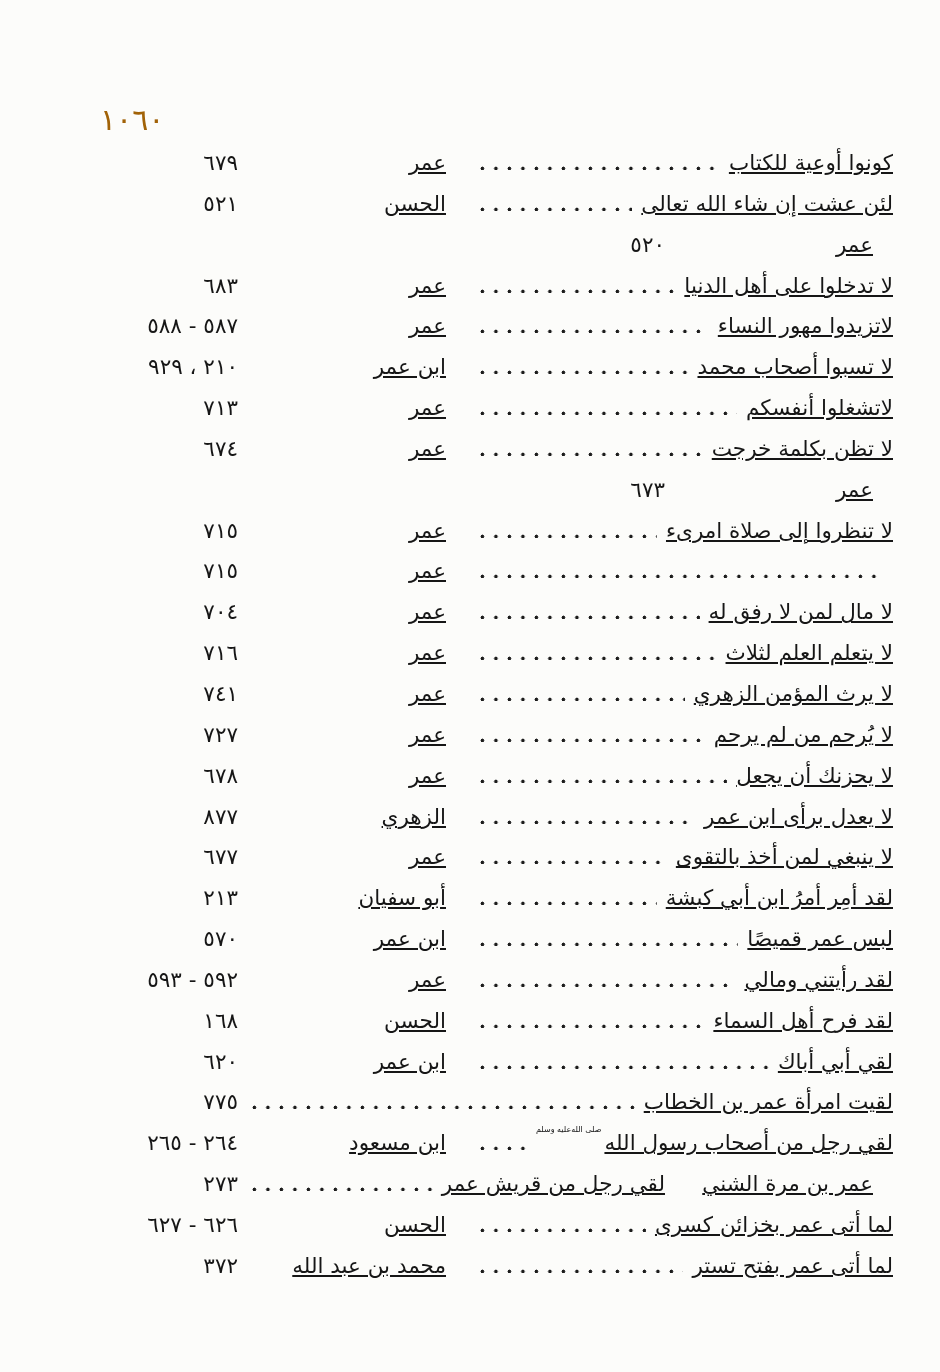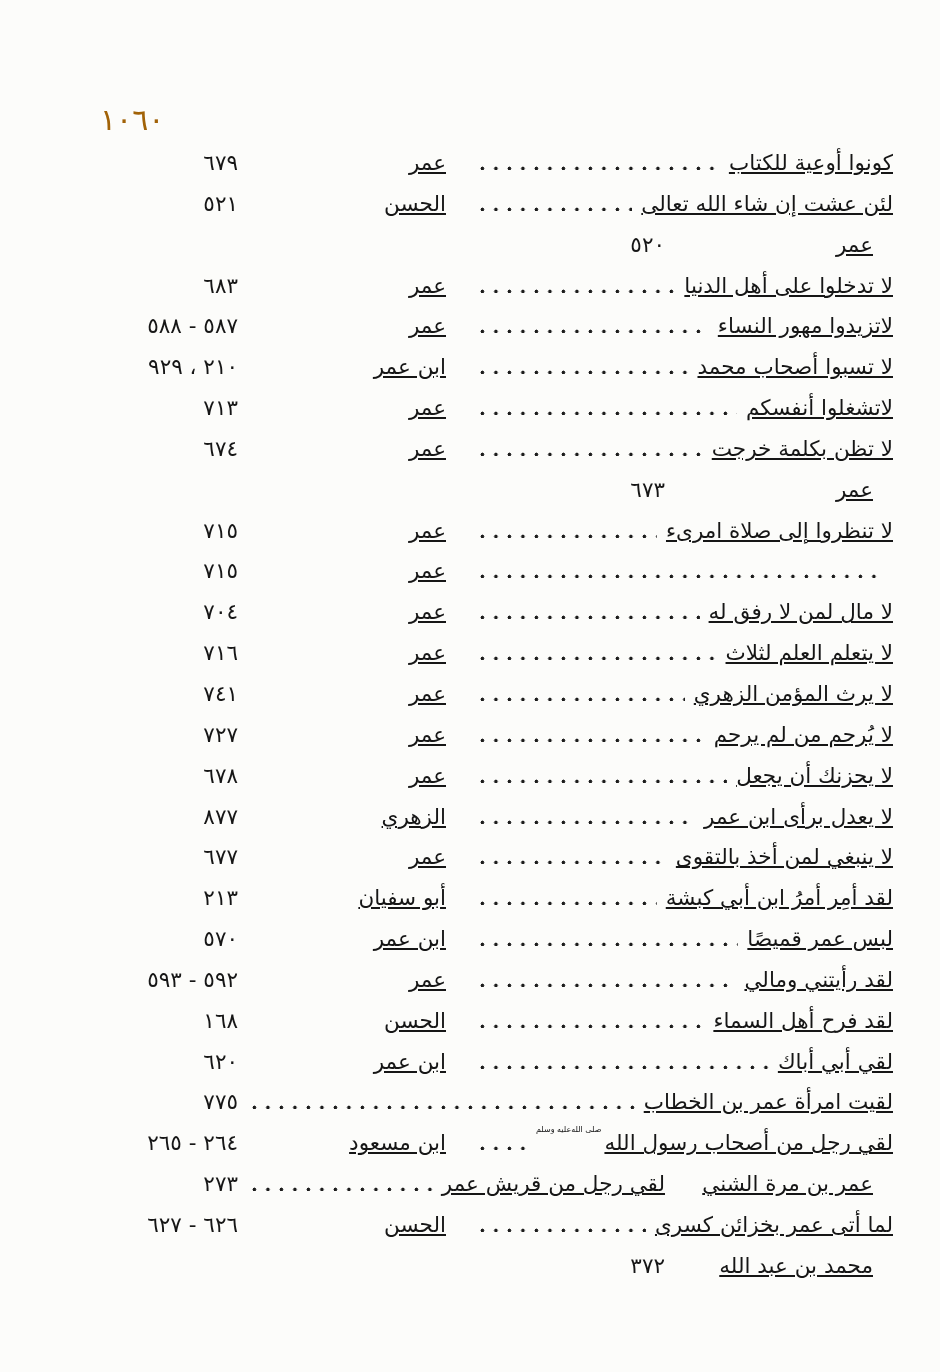--- a/index.html
+++ b/index.html
@@ -318,18 +318,22 @@
     <div class="row">
       <div class="cell text">
           <span class="t">لما أتى عمر بخزائن كسرى</span>
           <span class="dots"></span>
         </div>
       <div class="cell narr">الحسن</div>
       <div class="cell pages">٦٢٦ - ٦٢٧</div>
     </div>
 
     <div class="row">
+      <div class="cell text">
+          <span class="t">لما أتى عمر بفتح تستر</span>
+          <span class="dots"></span>
+        </div>
       <div class="cell narr">محمد بن عبد الله</div>
       <div class="cell pages">٣٧٢</div>
     </div>
 
   </div>
 </div>
 
 </body></html>

